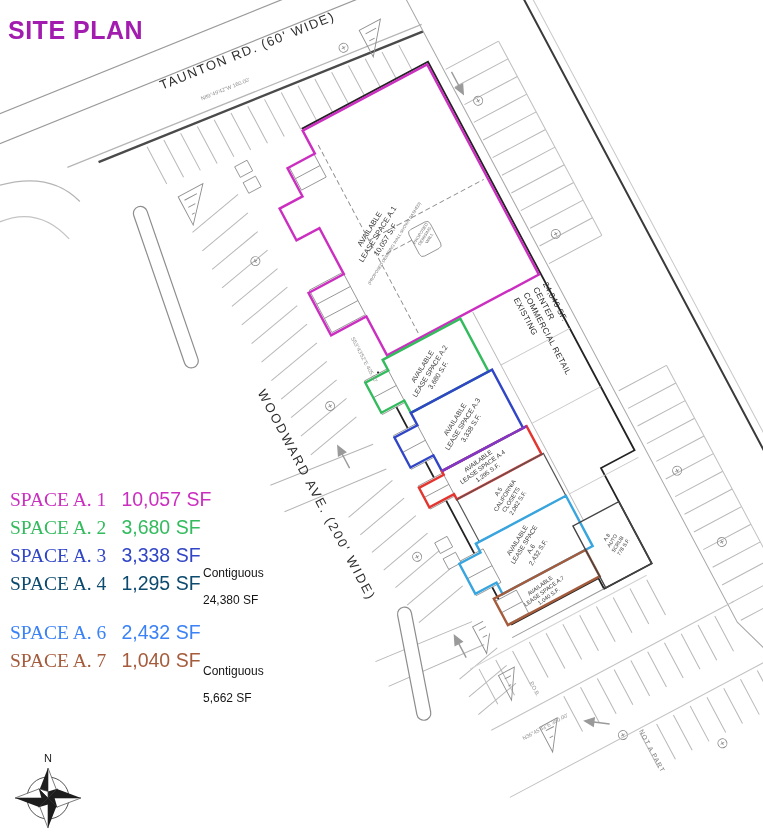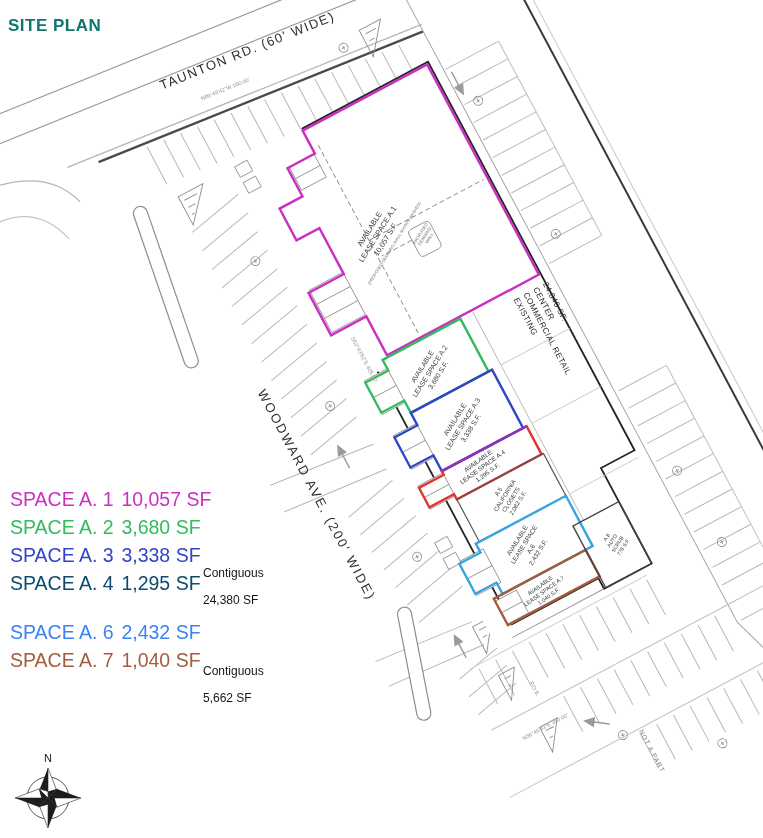--- a/index.html
+++ b/index.html
@@ -1,25 +1,25 @@
 <!DOCTYPE html>
 <html><head>
 <meta charset="utf-8">
 <style>
   html,body{margin:0;padding:0;background:#ffffff;width:763px;height:838px;overflow:hidden;
     font-family:"Liberation Sans","DejaVu Sans",sans-serif;position:relative;}
   .stage{position:absolute;inset:0;width:763px;height:838px;background:#fff;}
-  .page-title{position:absolute;left:8px;top:16px;font-size:17px;font-weight:800;
-    letter-spacing:.5px;color:#0f766e;}
+  .page-title{position:absolute;left:8px;top:16px;font-size:25px;font-weight:800;
+    letter-spacing:.5px;color:#a21caf;}
   .plan-svg{position:absolute;left:0;top:0;}
   .legend{position:absolute;left:10px;top:486px;width:320px;}
   .legend-title{font-size:19px;color:#151515;margin-bottom:29px;letter-spacing:.2px;}
   .lrow{height:28px;font-size:19.5px;line-height:26px;white-space:nowrap;}
   .lrow.gap{margin-top:21px;}
-  .lname{display:inline-block;width:106px;}
+  .lname{display:inline-block;width:106px;font-family:Liberation Serif, serif;}
   .contig{position:absolute;left:203px;font-size:12px;color:#151515;line-height:27px;}
   .contig1{top:560px;} .contig2{top:658px;}
   .compass{position:absolute;left:4px;top:746px;}
   
   text{fill:#3a3a3a;}
   .street{font-size:13px;letter-spacing:2px;fill:#2e2e2e;}
   .street-t{font-size:13px;letter-spacing:1.5px;fill:#2e2e2e;}
   .exist{font-size:8.2px;letter-spacing:.4px;fill:#2b2b2b;}
   .sp{text-anchor:middle;fill:#3c3c3c;}
   .sp-note{font-size:4.2px;fill:#777;}

